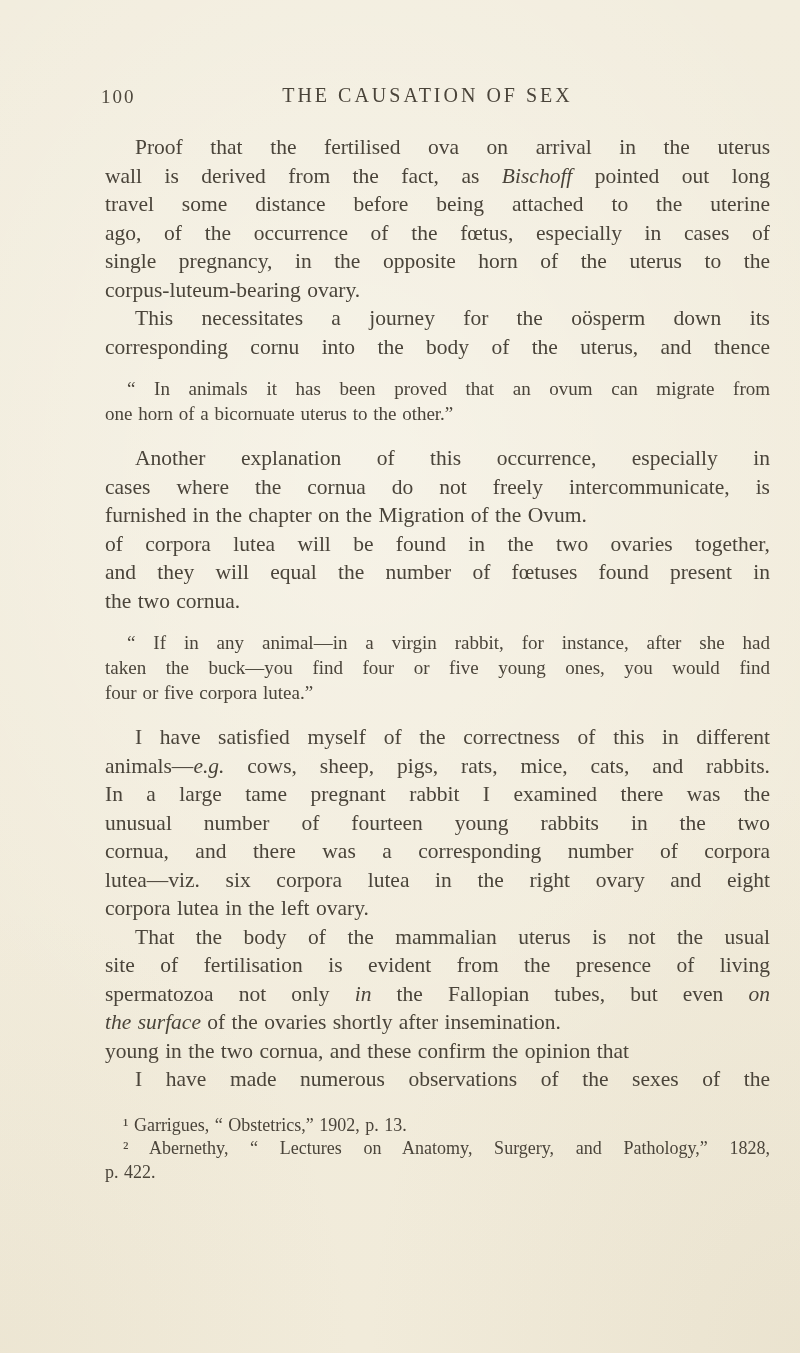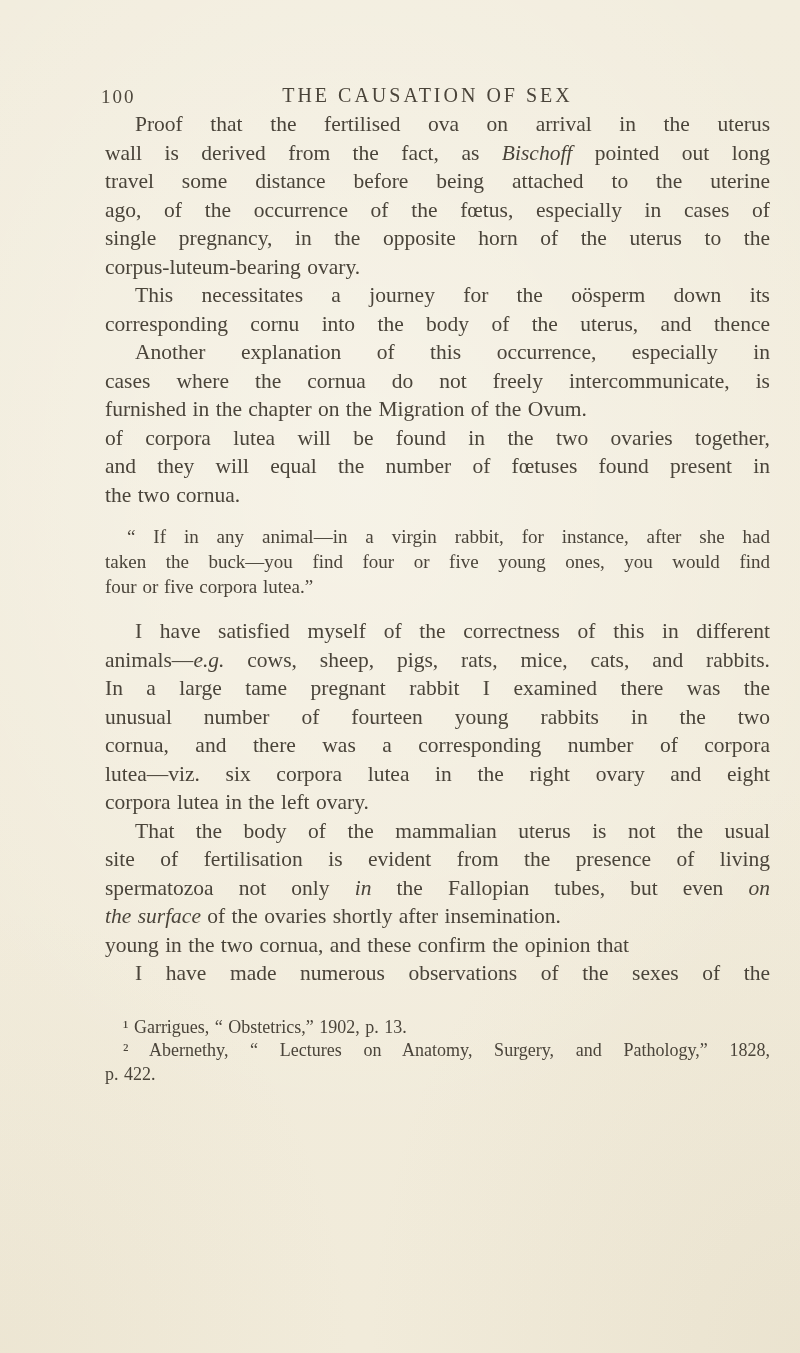--- a/index.html
+++ b/index.html
@@ -12,41 +12,41 @@
     position:absolute;inset:0;
     background:
       radial-gradient(120% 90% at 45% 35%, rgba(255,255,252,0.35) 0%, rgba(255,255,252,0) 55%),
       radial-gradient(90% 70% at 100% 100%, rgba(205,192,160,0.18) 0%, rgba(205,192,160,0) 60%),
       radial-gradient(80% 60% at 0% 100%, rgba(205,192,160,0.12) 0%, rgba(205,192,160,0) 55%),
       linear-gradient(#f2edde,#f1ebda);
     color:#4a443a;
     padding:84px 30px 0 105px;
     box-sizing:border-box;
   }
-  .pagehead{position:relative;height:26px;}
+  .pagehead{position:relative;height:26px;margin-bottom:23px;}
   .pagenum{
     position:absolute;left:-4px;top:2px;
     font-size:19px;letter-spacing:2px;color:#4e483d;
     font-variant-numeric:oldstyle-nums;
   }
   .runtitle{
     position:relative;left:-10px;
     text-align:center;font-size:20px;letter-spacing:3px;
     color:#4a443a;white-space:nowrap;
   }
   .bodytext{font-size:21.5px;}
   .para{margin:0;padding:0;}
   .line{display:block;line-height:28.5px;word-spacing:1px;}
   .line.j{text-align:justify;text-align-last:justify;}
   .line.first{text-indent:30px;}
   .quote{margin:15px 0 18px;}
   .quote .line{font-size:19px;line-height:25px;}
   .quote .line.first{text-indent:22px;}
   .it{font-style:italic;}
-  .footnotes{margin-top:28px;font-size:18px;}
+  .footnotes{margin-top:20px;font-size:18px;}
   .footnotes .line{line-height:23.5px;}
   .footnotes .line.first{text-indent:18px;}
   .fnum{font-variant-numeric:oldstyle-nums;}
 </style>
 </head>
 <body>
 
 <div class="sheet">
 
   <header class="pagehead">
@@ -63,20 +63,24 @@
       <span class="line j"><span>ago, of the occurrence of the fœtus, especially in cases of</span></span>
       <span class="line j"><span>single pregnancy, in the opposite horn of the uterus to the</span></span>
       <span class="line"><span>corpus-luteum-bearing ovary.</span></span>
     </p>
 
     <p class="para">
       <span class="line j first"><span>This necessitates a journey for the oösperm down its</span></span>
       <span class="line j"><span>corresponding cornu into the body of the uterus, and thence</span></span>
     </p>
 
+    <p class="para quote">
+      <span class="line j first"><span>“ In animals it has been proved that an ovum can migrate from</span></span>
+      <span class="line"><span>one horn of a bicornuate uterus to the other.”</span></span>
+    </p>
 
     <p class="para">
       <span class="line j first"><span>Another explanation of this occurrence, especially in</span></span>
       <span class="line j"><span>cases where the cornua do not freely intercommunicate, is</span></span>
       <span class="line"><span>furnished in the chapter on the Migration of the Ovum.</span></span>
     </p>
 
     <p class="para">
       <span class="line j"><span>of corpora lutea will be found in the two ovaries together,</span></span>
       <span class="line j"><span>and they will equal the number of fœtuses found present in</span></span>

